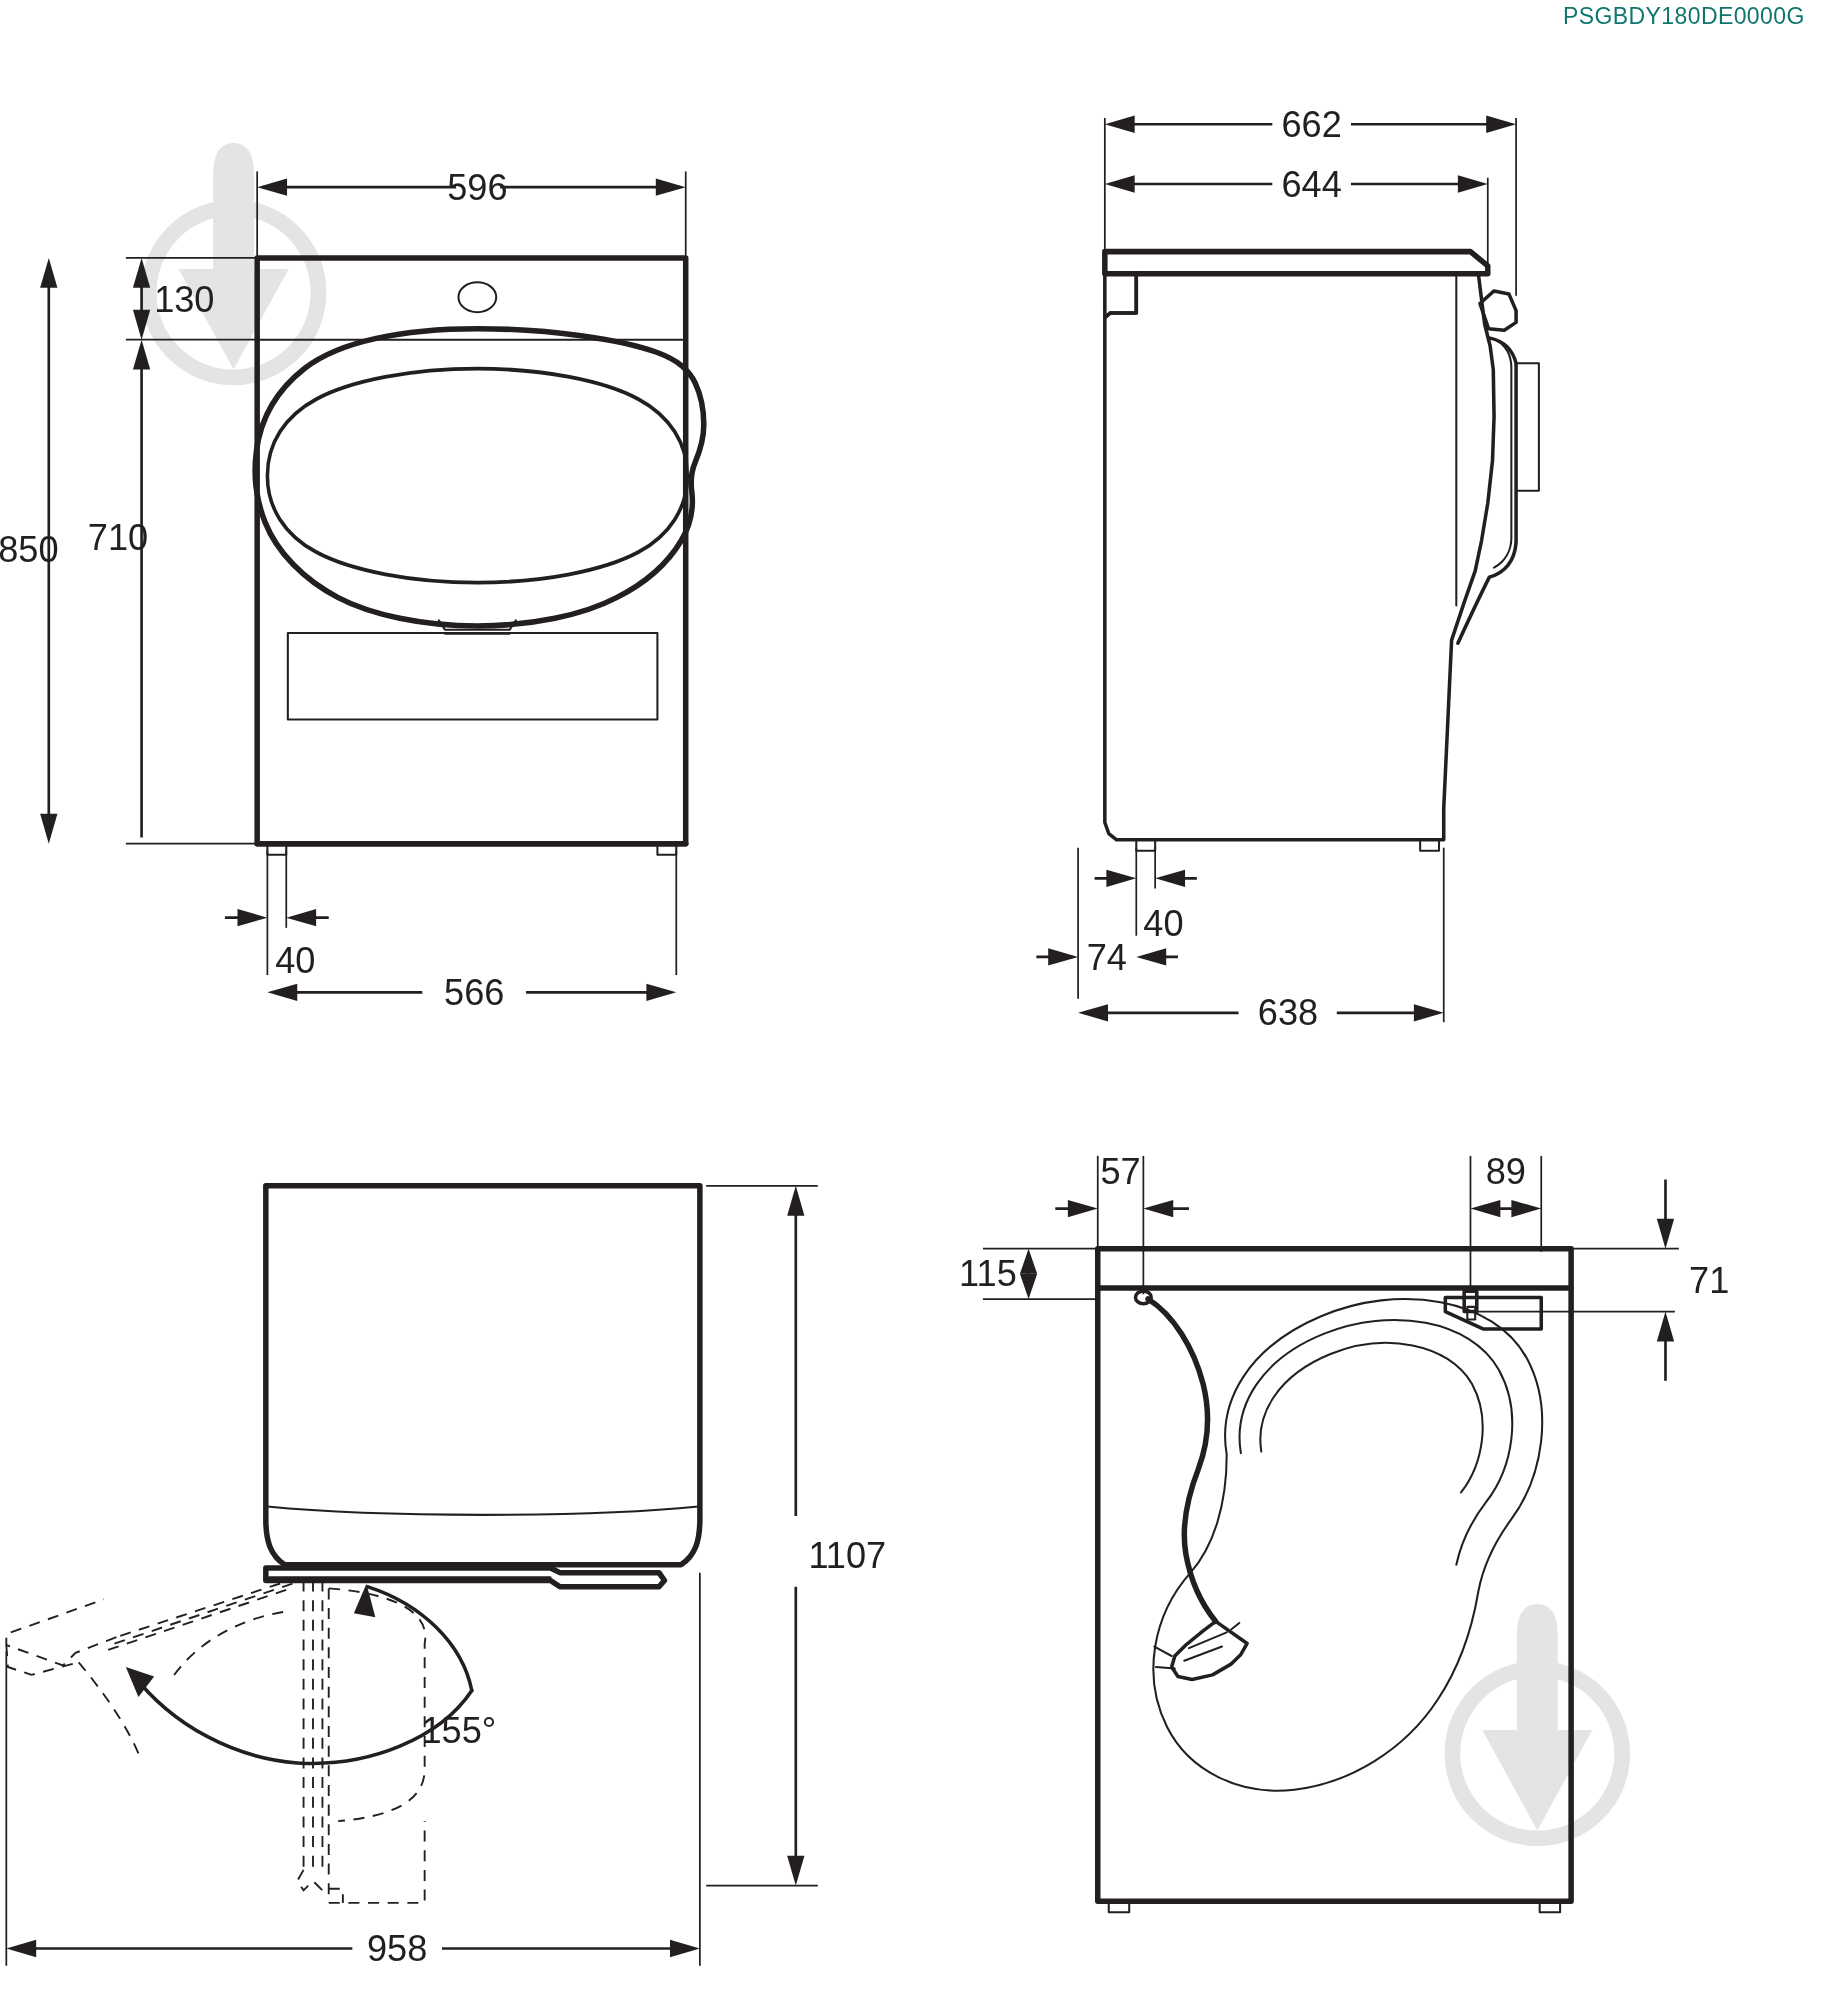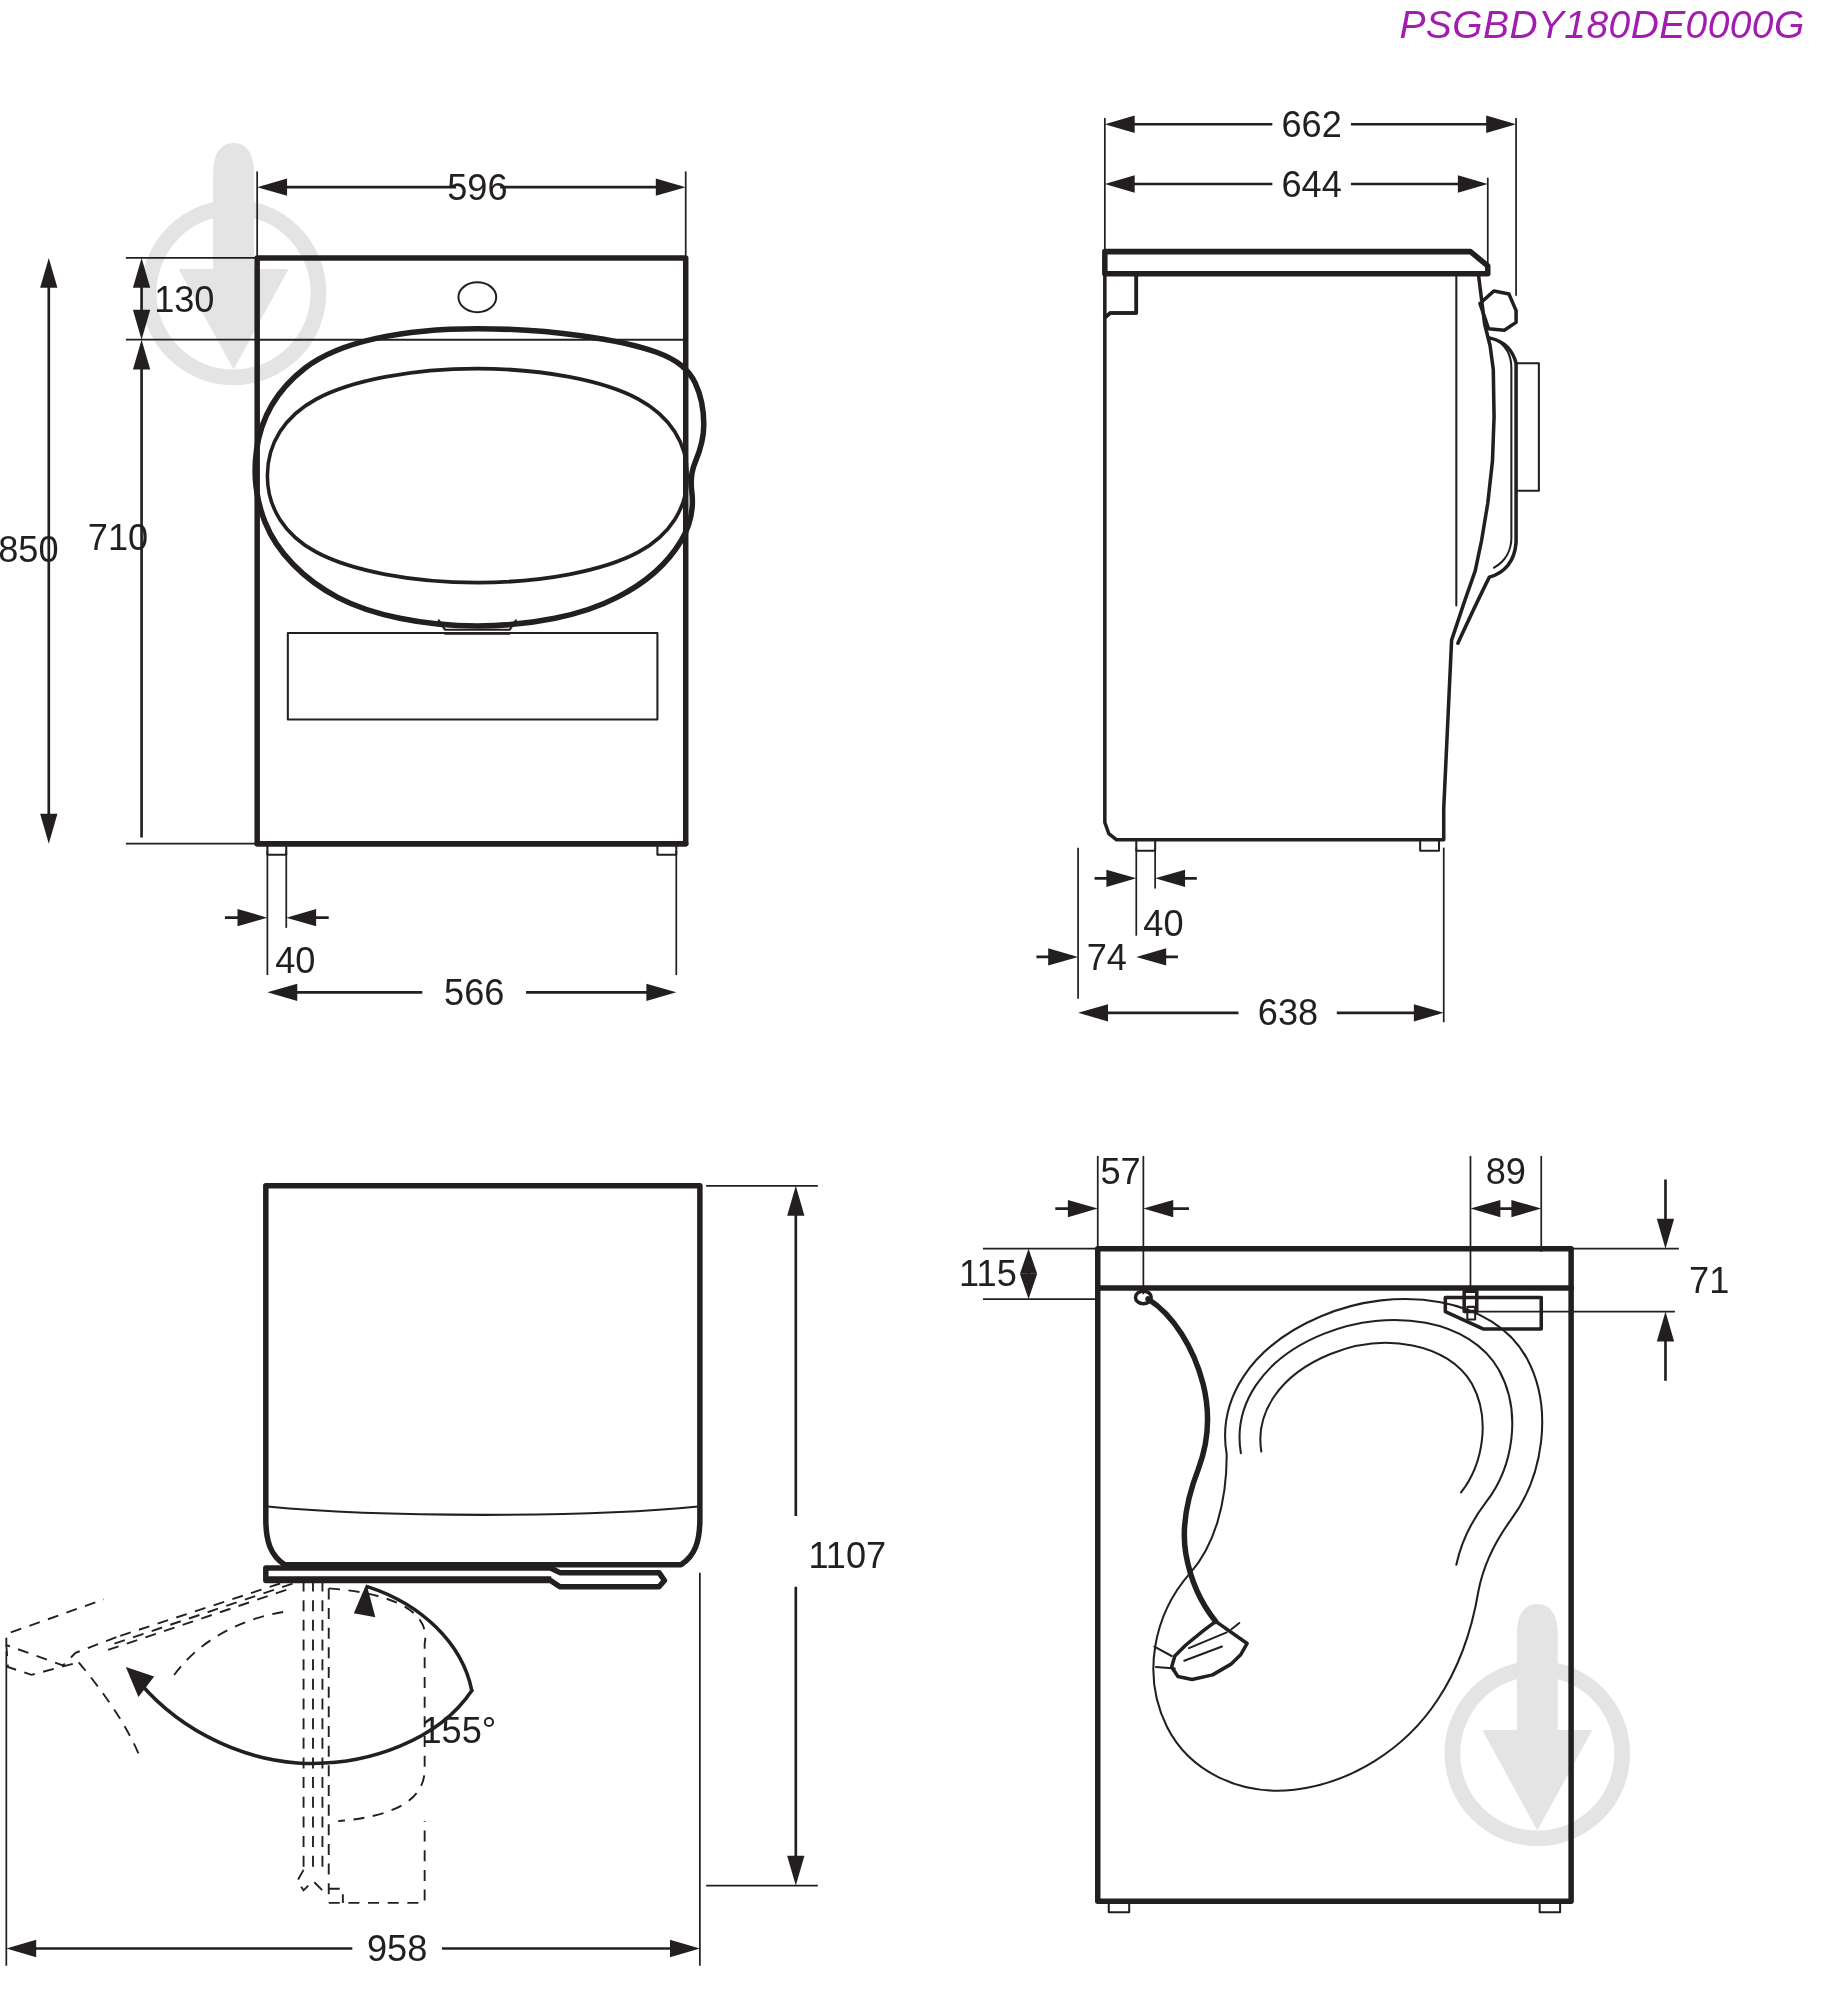--- a/index.html
+++ b/index.html
@@ -23,25 +23,24 @@
   svg.sheet {
     display: block;
     width: 1822px;
     height: 2013px;
   }
   .code-label {
     position: absolute;
     right: 17.3px;
     top: 3.1px;
     font-family: "Liberation Sans", sans-serif;
-    font-size: 39px;
+    font-size: 23px;
     letter-spacing: 0.4px;
-    color: #a21caf;
+    color: #0f766e;
     white-space: nowrap;
-    font-style: italic;
   }
   
   .outline-heavy { fill: none; stroke: #231f20; stroke-width: 7; stroke-linejoin: round; stroke-linecap: round; }
   .outline-med    { fill: none; stroke: #231f20; stroke-width: 4.5; stroke-linejoin: round; stroke-linecap: round; }
   .outline-thin   { fill: none; stroke: #231f20; stroke-width: 2.6; stroke-linejoin: round; stroke-linecap: round; }
   .dim-line       { fill: none; stroke: #231f20; stroke-width: 3.4; }
   .ext-line       { fill: none; stroke: #231f20; stroke-width: 2.2; }
   .dashed-thin    { fill: none; stroke: #231f20; stroke-width: 2.4; stroke-dasharray: 14 11; stroke-linecap: butt; }
   .arrowhead      { fill: #231f20; stroke: none; }
   .dim-text {

